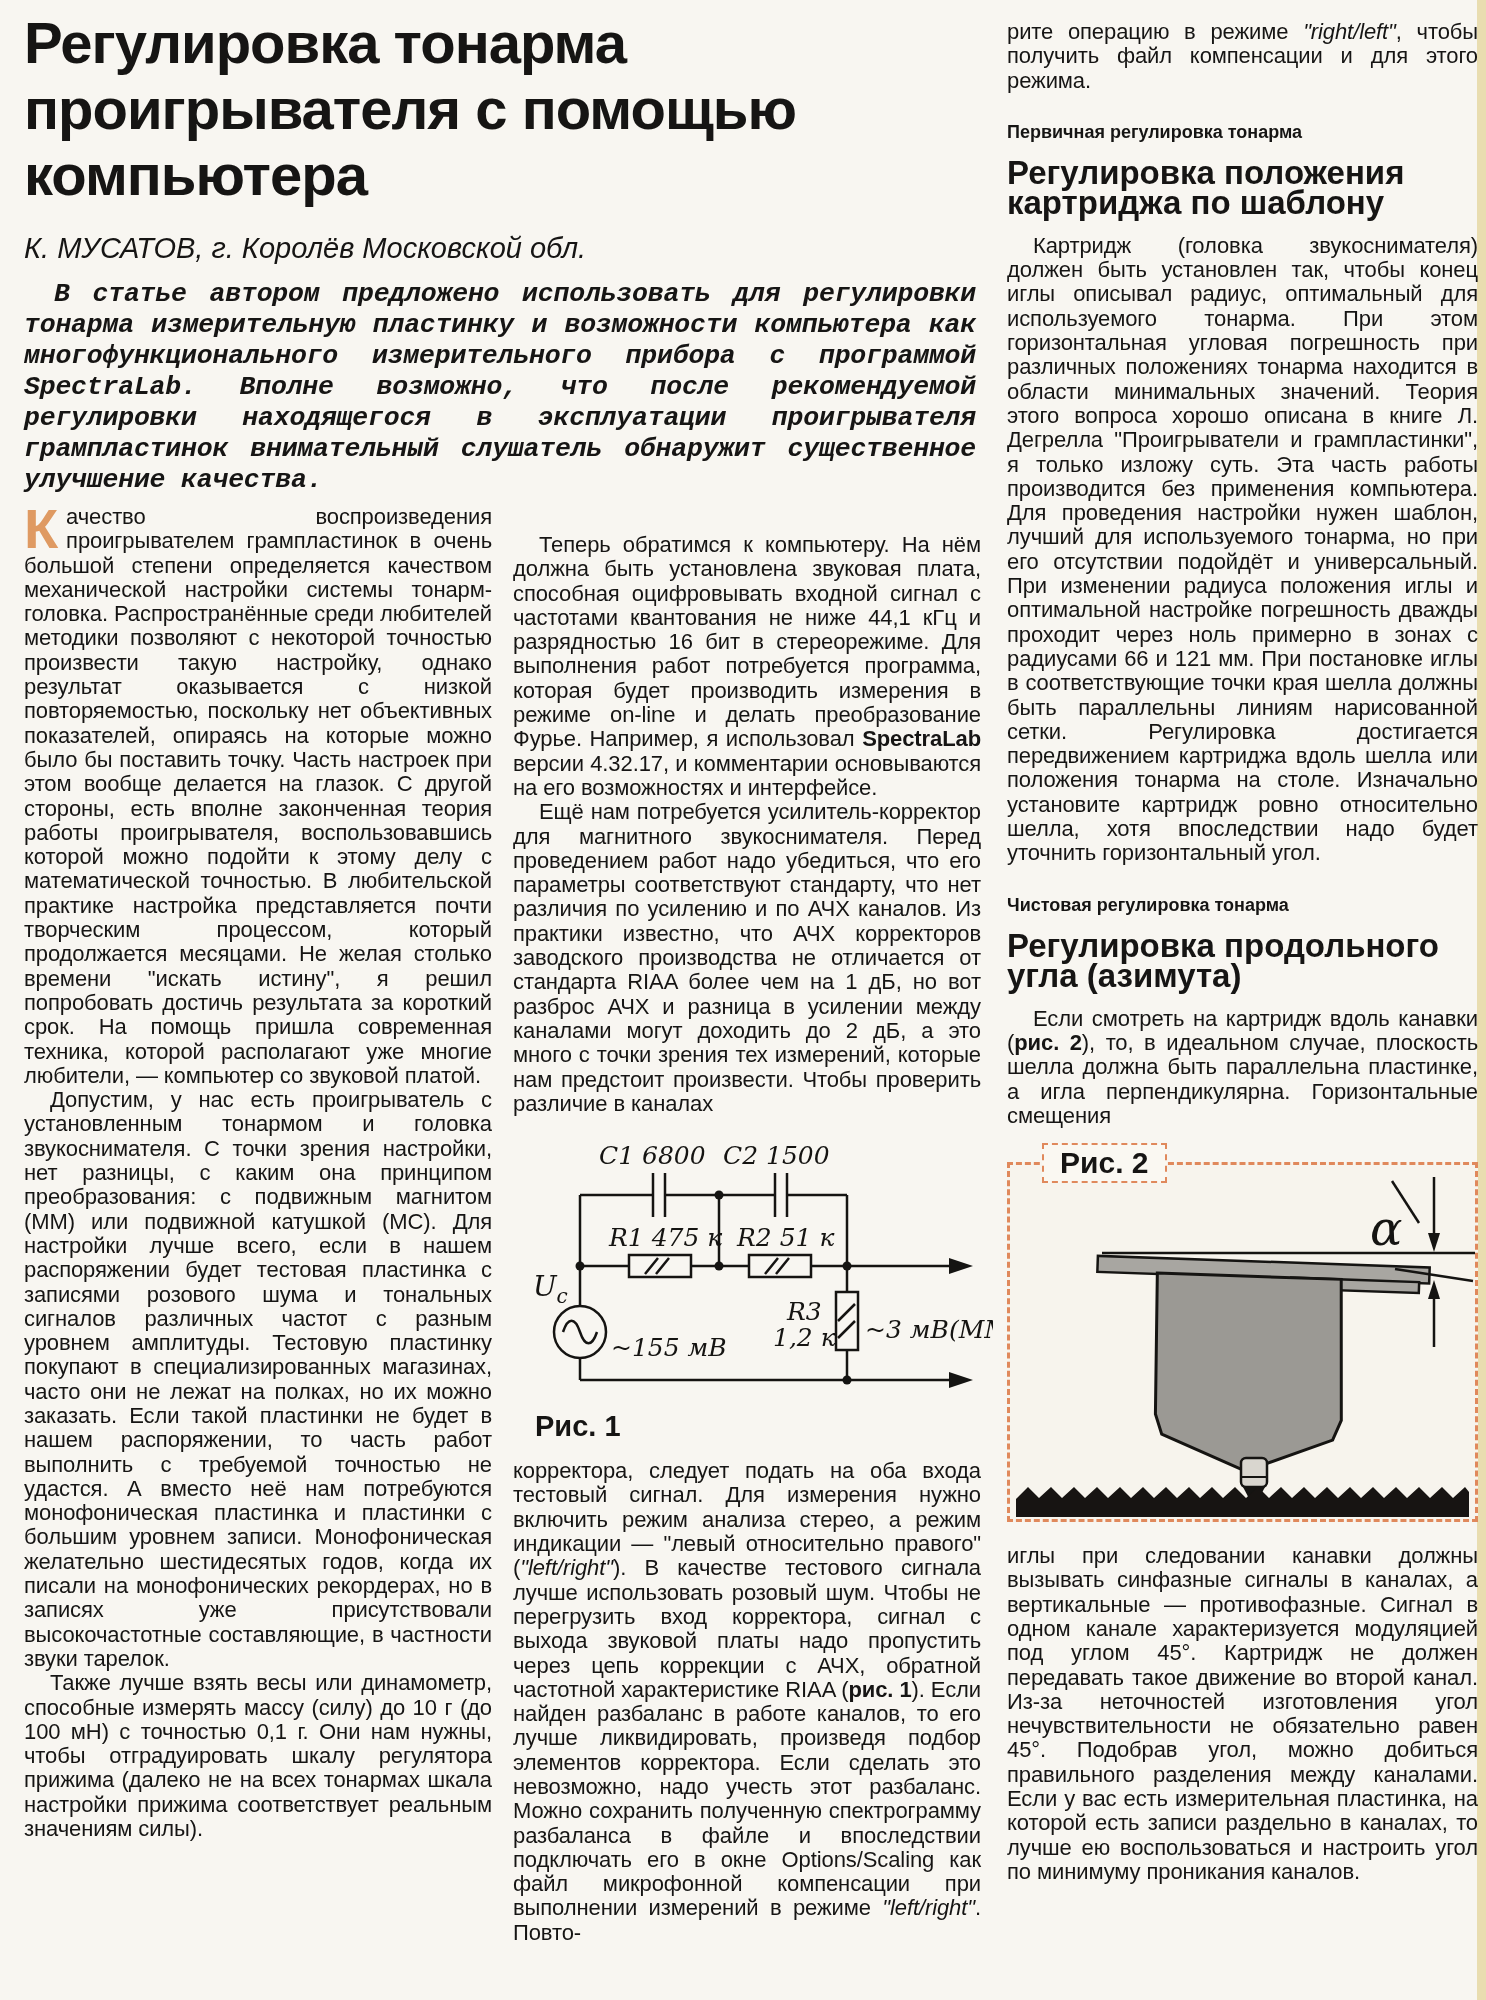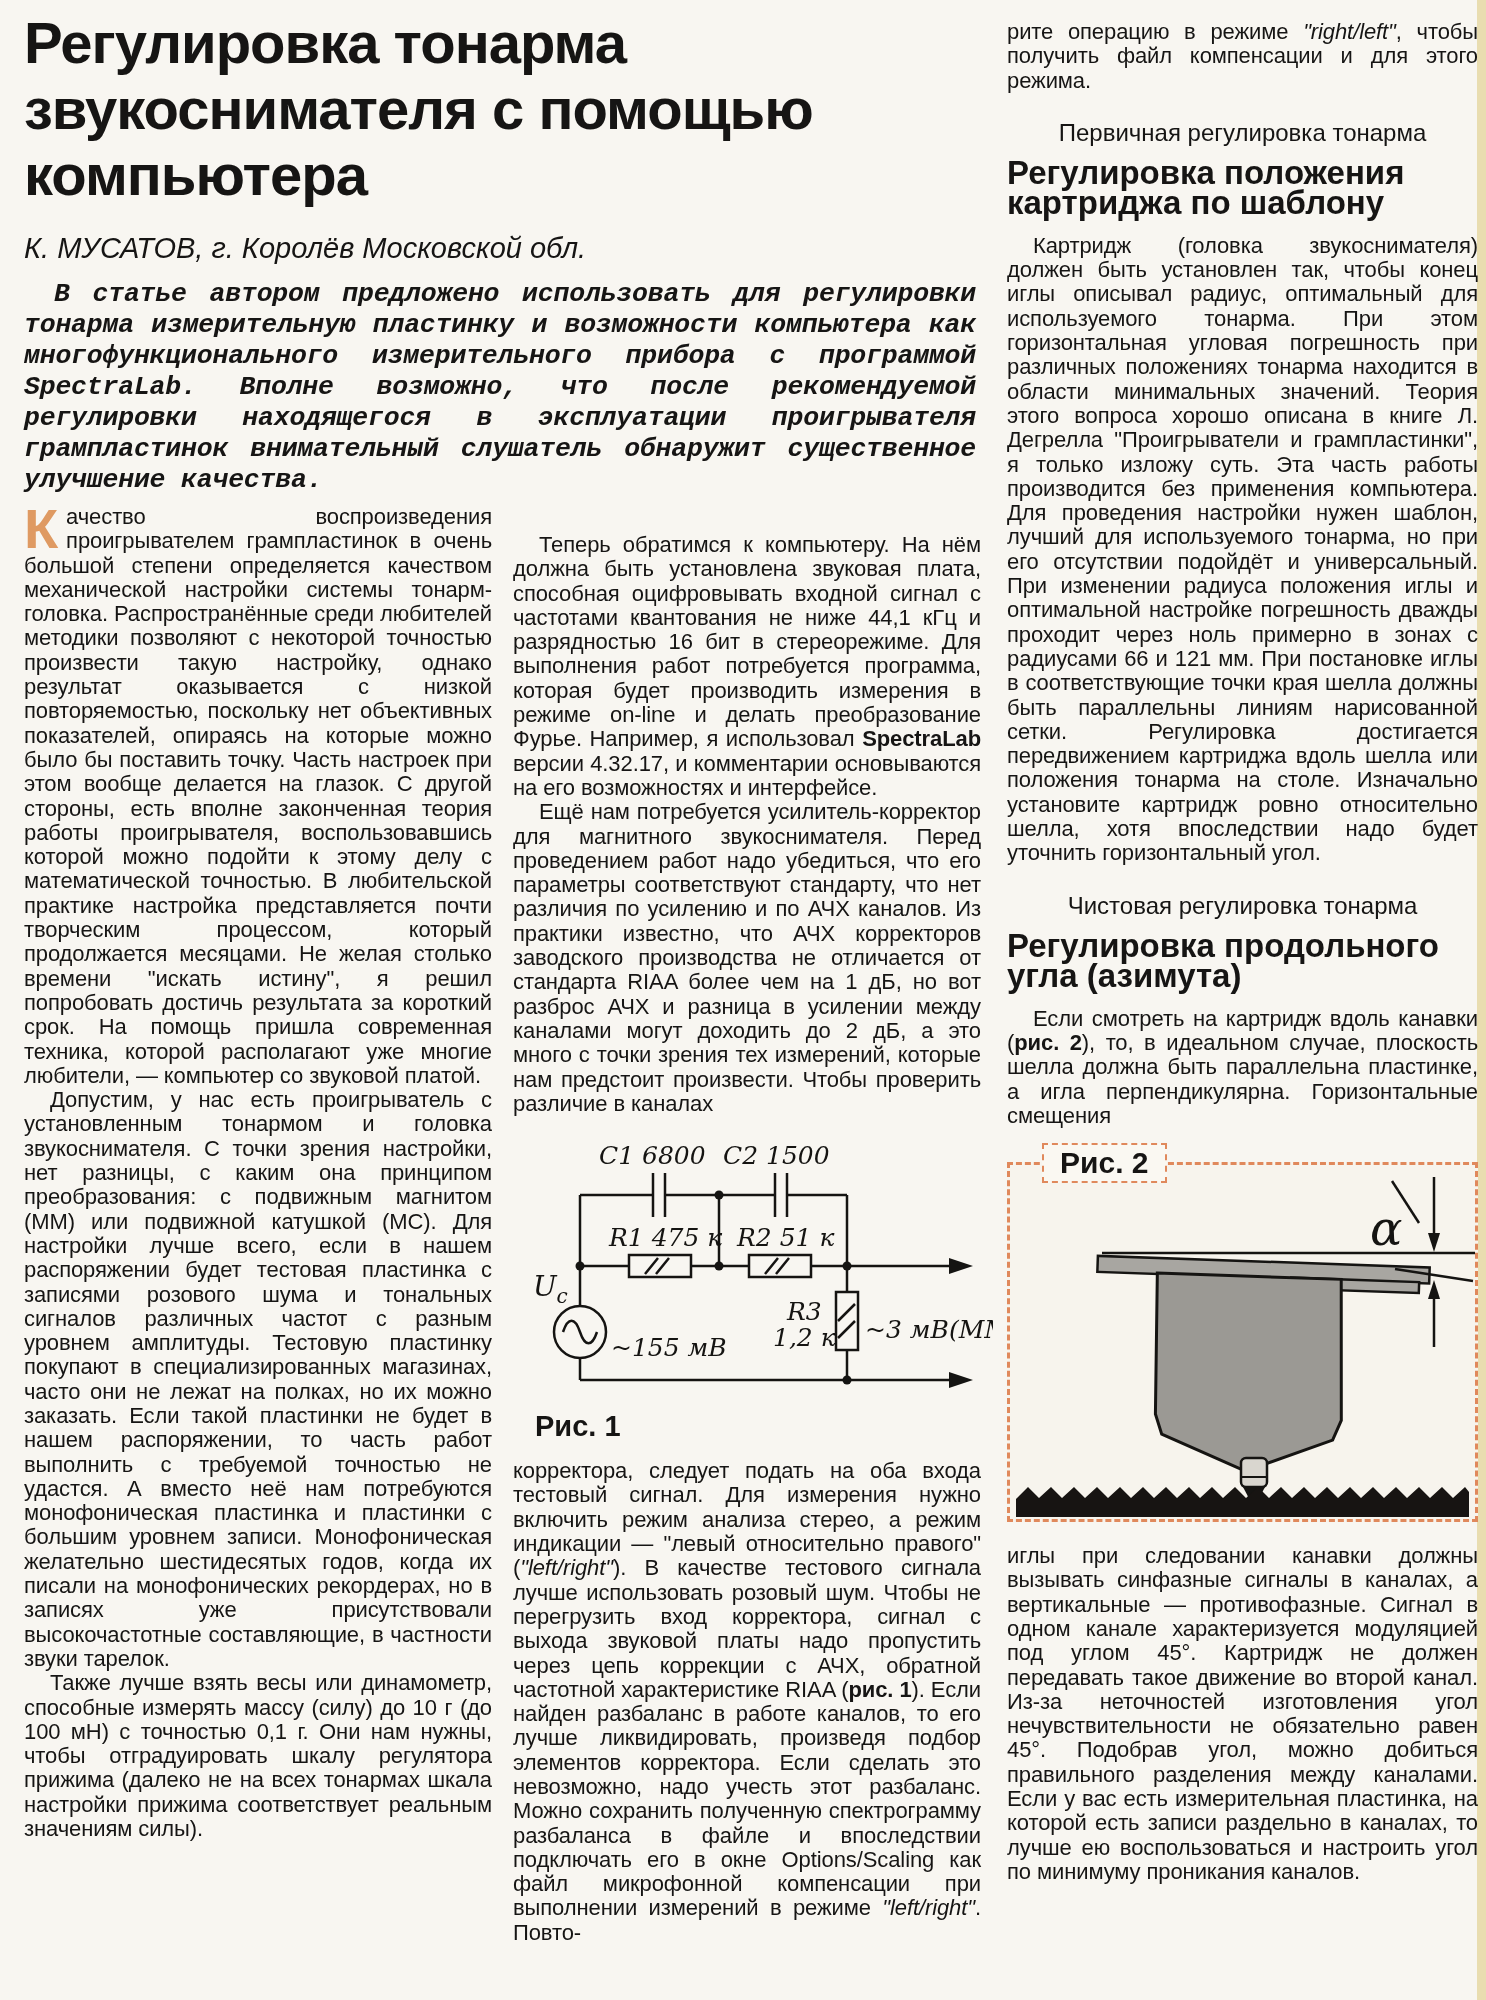--- a/index.html
+++ b/index.html
@@ -20,41 +20,41 @@
   .col{position:absolute;}
   .col1{left:24px;top:505px;width:468px;}
   .col2{left:513px;top:533px;width:468px;}
   .col3{left:1007px;top:20px;width:471px;}
   p.body{margin:0;font-size:22px;line-height:24.3px;text-align:justify;letter-spacing:-0.1px;}
   p.indent{text-indent:26px;}
   .seg-b{font-weight:700;}
   .seg-i{font-style:italic;}
   .dropcap{float:left;font-size:56px;line-height:44px;font-weight:700;color:var(--dropcap,#df9a62);
            padding:2px 8px 0 0;}
-  h3.head{margin:24px 0 10px;font-size:24px;line-height:31px;font-weight:400;text-align:center;}
+  h3.head{margin:24px 0 10px;font-size:18px;line-height:31px;font-weight:700;}
   h4.subhead{margin:0 0 16px;font-size:33px;line-height:30px;font-weight:700;text-align:left;}
   figure{margin:0;}
   .fig1{margin:24px 12px 12px;}
   .fig1 svg{display:block;}
   .fig1 figcaption{font-size:29px;font-weight:700;margin:4px 0 16px 10px;}
   .fig2{position:relative;margin:34px 0 22px;height:354px;border:3px dashed var(--accent,#e0895c);
         background:#f7f4ed;}
   .fig2-label{position:absolute;top:-22px;left:32px;padding:1px 16px;background:#faf8f2;
         border:2px dashed var(--accent,#e0895c);font-size:30px;font-weight:700;z-index:2;}
   .fig2 svg{display:block;}
   .circuit-text{font-family:"DejaVu Serif",serif;font-style:italic;}
 </style>
 </head>
 <body>
 
 <div class="page">
   <div class="edge-strip"></div>
 
   <div class="title-block">
-    <h1 class="title">Регулировка тонарма звукоснимателя с помощью компьютера</h1>
+    <h1 class="title">Регулировка тонарма проигрывателя с помощью компьютера</h1>
     <div class="author">К. МУСАТОВ, г. Королёв Московской обл.</div>
     <p class="lead">В статье автором предложено использовать для регулировки тонарма измерительную пластинку и возможности компьютера как многофункционального измерительного прибора с программой SpectraLab. Вполне возможно, что после рекомендуемой регулировки находящегося в эксплуатации проигрывателя грампластинок внимательный слушатель обнаружит существенное улучшение качества.</p>
   </div>
 
   <div class="col col1">
     <p class="body"><span class="dropcap">К</span><span>ачество воспроизведения проигрывателем грампластинок в очень большой степени определяется качеством механической настройки системы тонарм-головка. Распространённые среди любителей методики позволяют с некоторой точностью произвести такую настройку, однако результат оказывается с низкой повторяемостью, поскольку нет объективных показателей, опираясь на которые можно было бы поставить точку. Часть настроек при этом вообще делается на глазок. С другой стороны, есть вполне законченная теория работы проигрывателя, воспользовавшись которой можно подойти к этому делу с математической точностью. В любительской практике настройка представляется почти творческим процессом, который продолжается месяцами. Не желая столько времени "искать истину", я решил попробовать достичь результата за короткий срок. На помощь пришла современная техника, которой располагают уже многие любители, — компьютер со звуковой платой.</span></p>
     <p class="body indent">Допустим, у нас есть проигрыватель с установленным тонармом и головка звукоснимателя. С точки зрения настройки, нет разницы, с каким она принципом преобразования: с подвижным магнитом (ММ) или подвижной катушкой (МС). Для настройки лучше всего, если в нашем распоряжении будет тестовая пластинка с записями розового шума и тональных сигналов различных частот с разным уровнем амплитуды. Тестовую пластинку покупают в специализированных магазинах, часто они не лежат на полках, но их можно заказать. Если такой пластинки не будет в нашем распоряжении, то часть работ выполнить с требуемой точностью не удастся. А вместо неё нам потребуются монофоническая пластинка и пластинки с большим уровнем записи. Монофоническая желательно шестидесятых годов, когда их писали на монофонических рекордерах, но в записях уже присутствовали высокочастотные составляющие, в частности звуки тарелок.</p>
     <p class="body indent">Также лучше взять весы или динамометр, способные измерять массу (силу) до 10 г (до 100 мН) с точностью 0,1 г. Они нам нужны, чтобы отградуировать шкалу регулятора прижима (далеко не на всех тонармах шкала настройки прижима соответствует реальным значениям силы).</p>
   </div>
 

